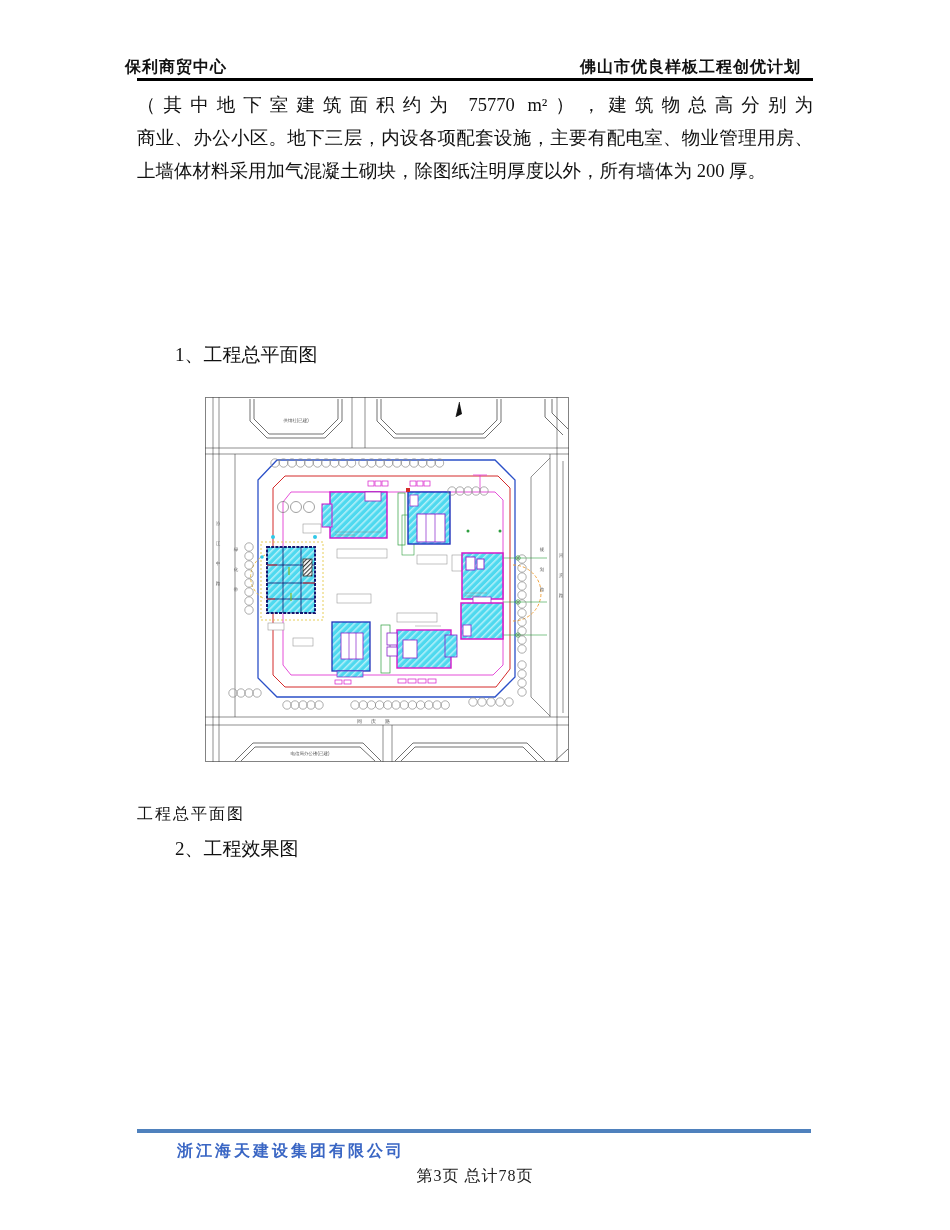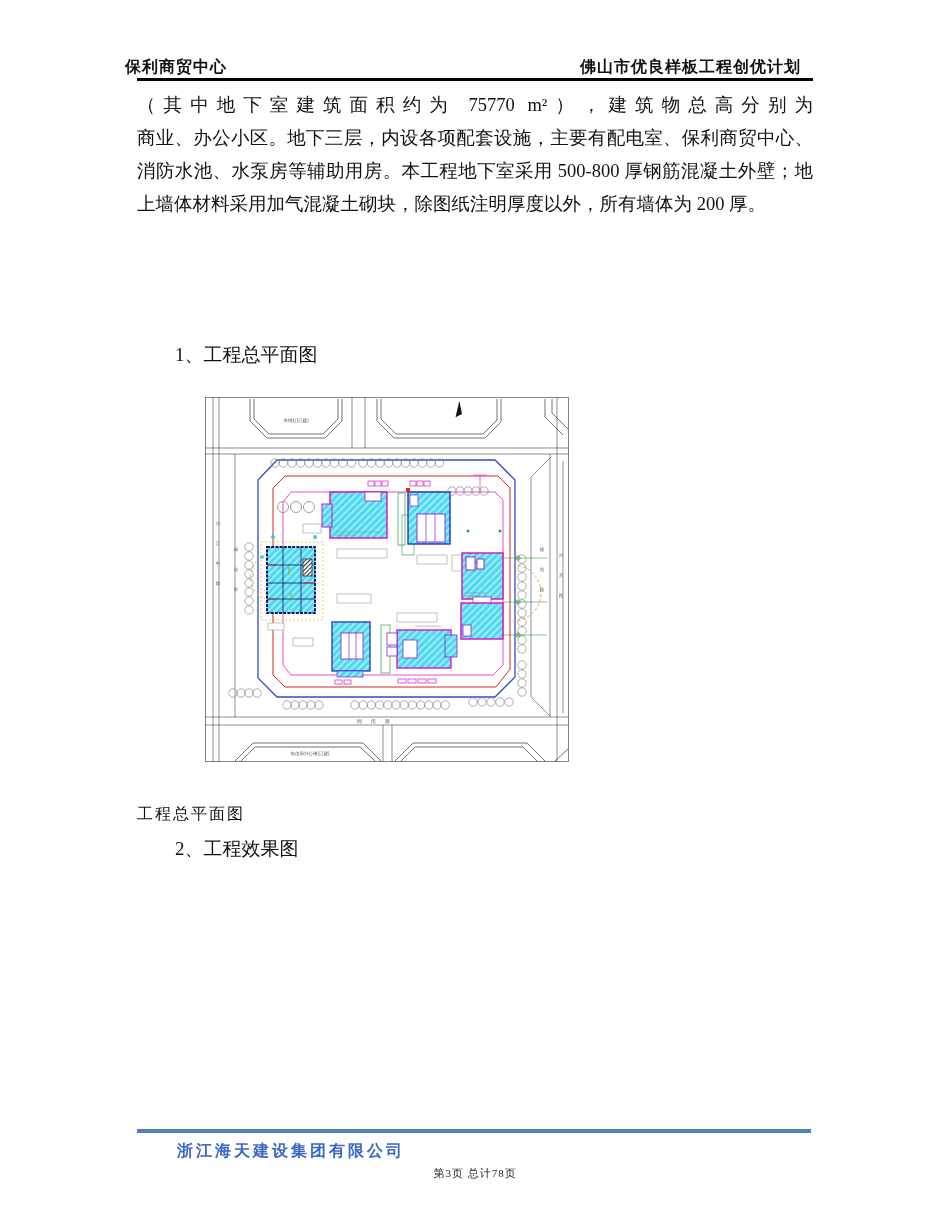--- a/index.html
+++ b/index.html
@@ -24,35 +24,34 @@
 
   .caption{left:137px;top:798px;width:676px;height:32px;line-height:32px;
            font-size:16px;letter-spacing:2px;}
 
   
   .plan{left:205px;top:397px;width:364px;height:365px;}
 
   
   .ftr-rule{left:137px;top:1129px;width:674px;height:3.5px;}
   .ftr-co{left:143px;top:1141px;font-size:16px;font-weight:bold;letter-spacing:3px;margin-left:34px;}
-  .ftr-page{left:137px;top:1166px;width:676px;text-align:center;font-size:11px;letter-spacing:1px;color:#222;}
+  .ftr-page{left:137px;top:1166px;width:676px;text-align:center;font-size:16px;letter-spacing:1px;color:#222;}
 </style>
 </head>
 <body>
 
 <div class="abs hdr">
   <span>保利商贸中心</span>
   <span>佛山市优良样板工程创优计划</span>
 </div>
 <div class="abs hdr-rule"></div>
 
 <div class="abs para">
   <div class="pline">（其中地下室建筑面积约为 75770 m²），建筑物总高分别为</div>
-  <div class="pline">商业、办公小区。地下三层，内设各项配套设施，主要有配电室、保利商贸中心、</div>
-  <div class="pline">消防水池、水泵房等辅助用房。本工程地下室采用 500-800 厚钢筋混凝土外壁；地</div>
+  <div class="pline">商业、办公小区。地下三层，内设各项配套设施，主要有配电室、物业管理用房、</div>
   <div class="pline last">上墙体材料采用加气混凝土砌块，除图纸注明厚度以外，所有墙体为 200 厚。</div>
 </div>
 
 <div class="abs sec sec1">
   <span class="indent">1、工程总平面图</span>
 </div>
 
 <svg class="abs plan" viewBox="0 0 364 365" xmlns="http://www.w3.org/2000/svg">
   <defs>
     <pattern id="cyanHatch" width="5" height="5" patternUnits="userSpaceOnUse" patternTransform="rotate(45)">

